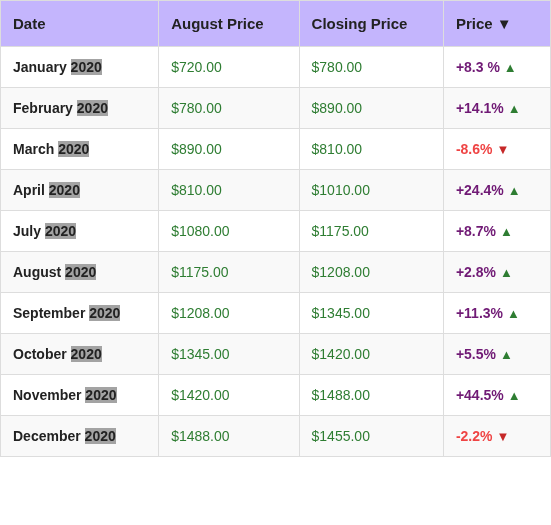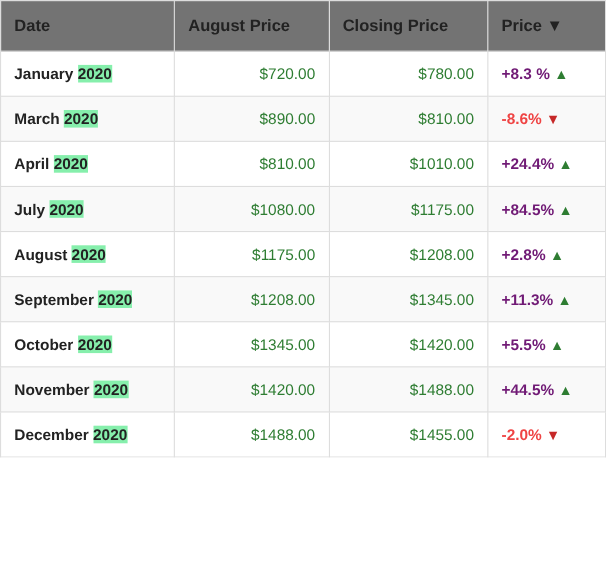--- a/index.html
+++ b/index.html
@@ -7,21 +7,21 @@
       font-family: Arial, sans-serif;
       font-size: 14px;
       background: #fff;
       width: 551px;
     }
     table {
       width: 551px;
       border-collapse: collapse;
     }
     thead tr {
-      background: #737373;
+      background: #c4b5fd;
     }
     thead th {
       padding: 14px 12px;
       text-align: left;
       font-weight: bold;
       color: #222;
       border: 1px solid #ddd;
       font-size: 15px;
     }
     tbody tr {
@@ -37,26 +37,25 @@
       padding: 12px 12px;
       border: 1px solid #ddd;
       color: #333;
       font-size: 14px;
     }
     .date-cell {
       font-weight: bold;
       color: #222;
     }
     .year-highlight {
-      background-color: #86efac;
+      background-color: #a3a3a3;
       font-weight: bold;
     }
     .price {
       color: #2e7d32;
-      text-align: right;
     }
     .change-positive {
       color: #701a75;
       font-weight: bold;
     }
     .change-negative {
       color: #ef4444;
       font-weight: bold;
     }
     .arrow-up {
@@ -81,36 +80,42 @@
     </tr>
   </thead>
   <tbody id="table-body">
   <tr>
         <td class="date-cell">January <span class="year-highlight">2020</span></td>
         <td class="price">$720.00</td>
         <td class="price">$780.00</td>
         <td><span class="change-positive">+8.3 %</span> <span class="arrow-up">▲</span></td>
       </tr>
       <tr>
+        <td class="date-cell">February <span class="year-highlight">2020</span></td>
+        <td class="price">$780.00</td>
+        <td class="price">$890.00</td>
+        <td><span class="change-positive">+14.1%</span> <span class="arrow-up">▲</span></td>
+      </tr>
+      <tr>
         <td class="date-cell">March <span class="year-highlight">2020</span></td>
         <td class="price">$890.00</td>
         <td class="price">$810.00</td>
         <td><span class="change-negative">-8.6%</span> <span class="arrow-down">▼</span></td>
       </tr>
       <tr>
         <td class="date-cell">April <span class="year-highlight">2020</span></td>
         <td class="price">$810.00</td>
         <td class="price">$1010.00</td>
         <td><span class="change-positive">+24.4%</span> <span class="arrow-up">▲</span></td>
       </tr>
       <tr>
         <td class="date-cell">July <span class="year-highlight">2020</span></td>
         <td class="price">$1080.00</td>
         <td class="price">$1175.00</td>
-        <td><span class="change-positive">+84.5%</span> <span class="arrow-up">▲</span></td>
+        <td><span class="change-positive">+8.7%</span> <span class="arrow-up">▲</span></td>
       </tr>
       <tr>
         <td class="date-cell">August <span class="year-highlight">2020</span></td>
         <td class="price">$1175.00</td>
         <td class="price">$1208.00</td>
         <td><span class="change-positive">+2.8%</span> <span class="arrow-up">▲</span></td>
       </tr>
       <tr>
         <td class="date-cell">September <span class="year-highlight">2020</span></td>
         <td class="price">$1208.00</td>
@@ -126,16 +131,16 @@
       <tr>
         <td class="date-cell">November <span class="year-highlight">2020</span></td>
         <td class="price">$1420.00</td>
         <td class="price">$1488.00</td>
         <td><span class="change-positive">+44.5%</span> <span class="arrow-up">▲</span></td>
       </tr>
       <tr>
         <td class="date-cell">December <span class="year-highlight">2020</span></td>
         <td class="price">$1488.00</td>
         <td class="price">$1455.00</td>
-        <td><span class="change-negative">-2.0%</span> <span class="arrow-down">▼</span></td>
+        <td><span class="change-negative">-2.2%</span> <span class="arrow-down">▼</span></td>
       </tr>
     </tbody>
 </table>
 
 </body></html>

